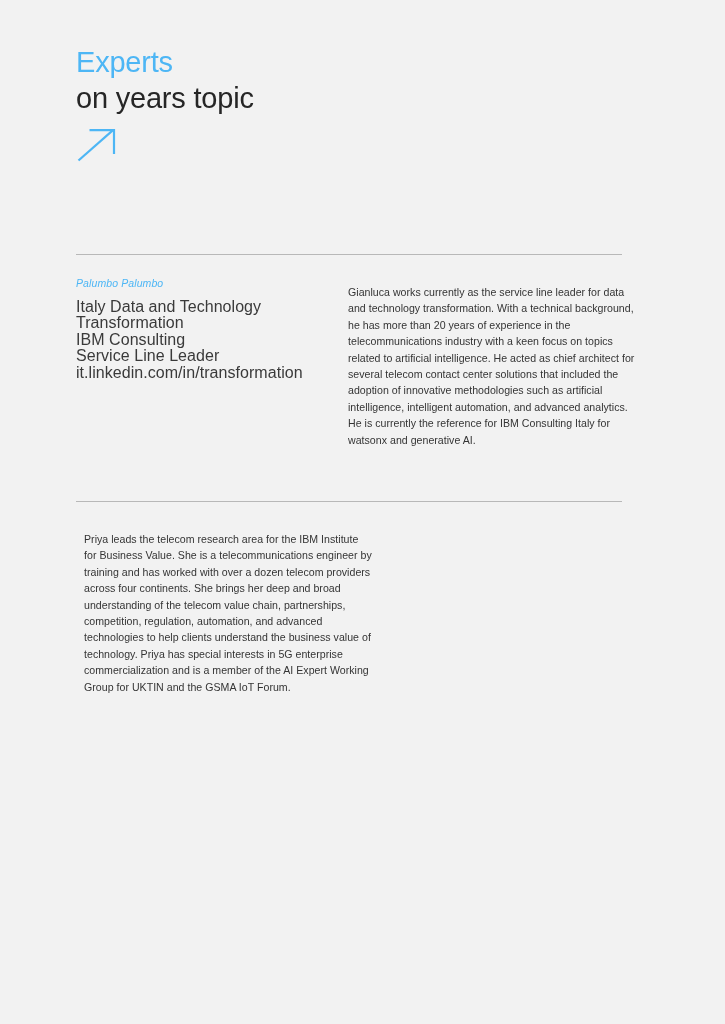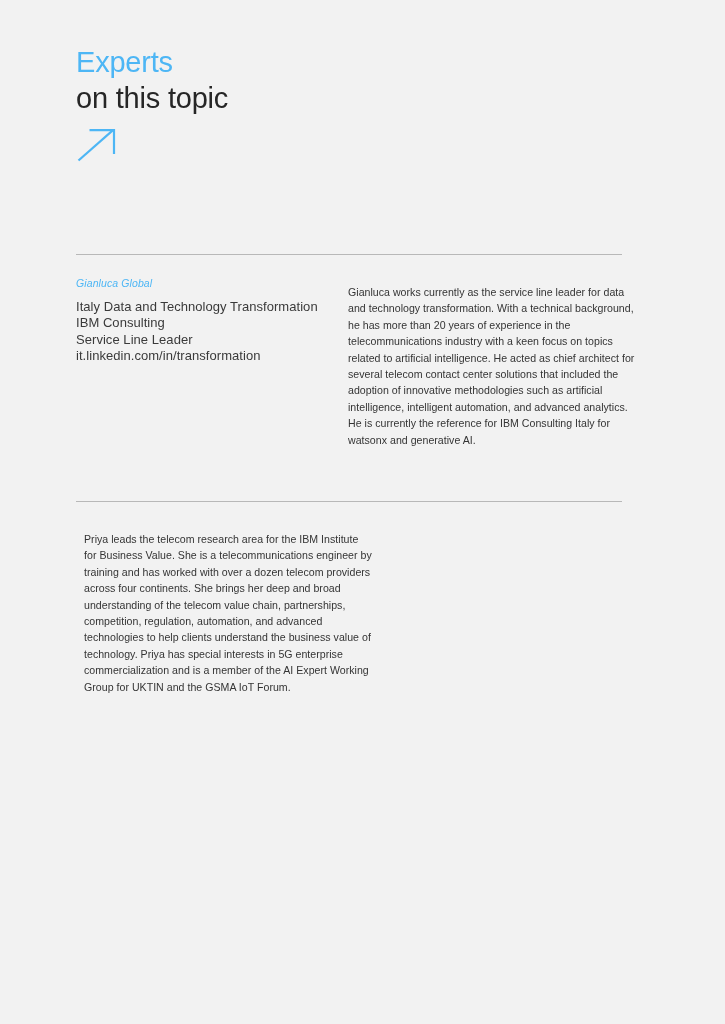--- a/index.html
+++ b/index.html
@@ -91,54 +91,54 @@
     font-style: italic;
     font-size: 10.5px;
     font-weight: 400;
     line-height: 14px;
     margin-bottom: 9px;
     letter-spacing: 0.1px;
   }
 
   .expert-meta-line {
     color: #3a3a3a;
-    font-size: 13px;
+    font-size: 16px;
     line-height: 16.4px;
     letter-spacing: 0.05px;
   }
 
   .expert-bio {
     color: #343434;
     font-size: 10.6px;
     line-height: 16.4px;
     letter-spacing: 0.02px;
     text-align: left;
     margin: 8px;
   }
 </style>
 </head>
 <body>
 
 <div class="page">
 
   <div class="header">
     <div class="header-line accent">Experts</div>
-    <div class="header-line dark">on this topic</div>
+    <div class="header-line dark">on years topic</div>
   </div>
 
   <svg class="arrow-icon" viewBox="0 0 42 34">
     <line x1="1.5" y1="32.5" x2="36" y2="2.2" stroke="#4db6f5" stroke-width="2.2" stroke-linecap="butt"></line>
     <polyline points="12.5,2.2 37,2.2 37,26" fill="none" stroke="#4db6f5" stroke-width="2.2" stroke-linecap="butt" stroke-linejoin="miter"></polyline>
   </svg>
 
   <div class="expert-block first">
     <div class="divider"></div>
     <div class="columns">
       <div class="col-left">
-        <div class="expert-name">Gianluca Global</div>
+        <div class="expert-name">Palumbo Palumbo</div>
         <div class="expert-meta-line">Italy Data and Technology Transformation</div>
         <div class="expert-meta-line">IBM Consulting</div>
         <div class="expert-meta-line">Service Line Leader</div>
         <div class="expert-meta-line">it.linkedin.com/in/transformation</div>
       </div>
       <div class="col-right">
         <p class="expert-bio">Gianluca works currently as the service line leader for data and technology transformation. With a technical background, he has more than 20 years of experience in the telecommunications industry with a keen focus on topics related to artificial intelligence. He acted as chief architect for several telecom contact center solutions that included the adoption of innovative methodologies such as artificial intelligence, intelligent automation, and advanced analytics. He is currently the reference for IBM Consulting Italy for watsonx and generative AI.</p>
       </div>
     </div>
   </div>

